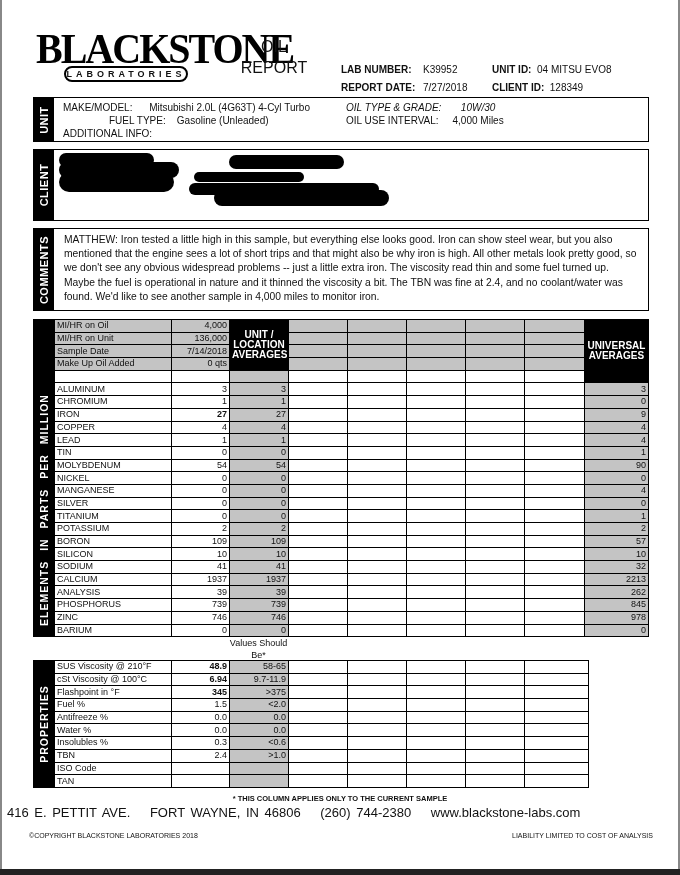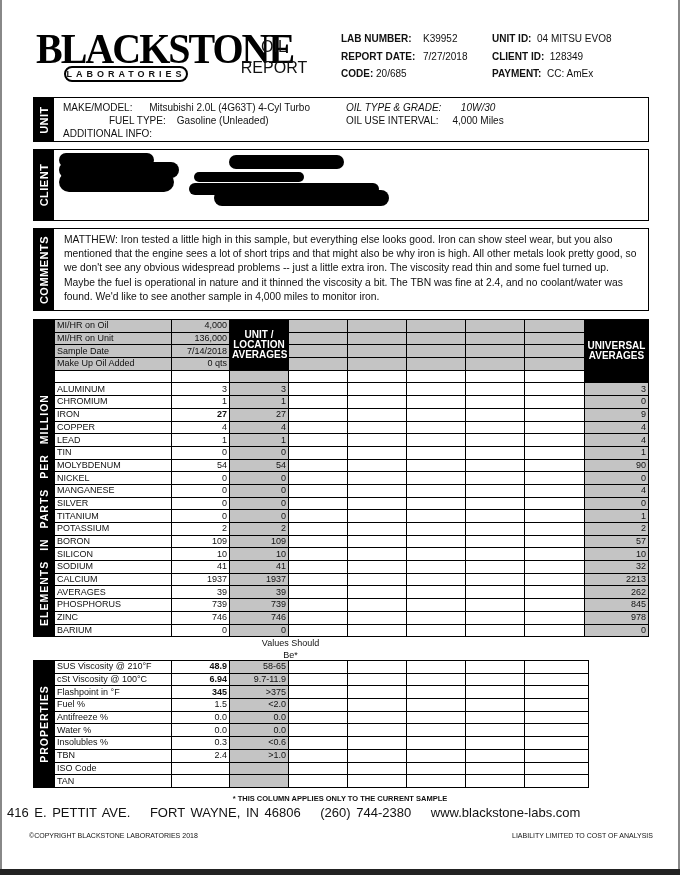--- a/index.html
+++ b/index.html
@@ -7,21 +7,21 @@
   body { font-family: "Liberation Sans", sans-serif; color: #111; position: relative; }
   .frame { position: absolute; left: 0; top: 0; width: 680px; height: 875px; border-left: 2px solid #888; border-right: 2px solid #888; }
   .bottom-bar { position: absolute; left: 0; top: 869px; width: 680px; height: 6px; background: #222; }
 
   
   .logo { position: absolute; left: 36px; top: 26px; width: 178px; height: 62px; }
   .logo-main { position: absolute; left: 0; top: 0; width: 178px; height: 46px; font-family: "Liberation Serif", serif; font-weight: bold; font-size: 40px; letter-spacing: -2px; color: #000; line-height: 46px; text-align: center; transform: scaleY(1.05); }
   .logo-sub { position: absolute; left: 28px; top: 40px; width: 124px; height: 16px; border: 2px solid #000; border-radius: 9px; font-size: 9px; letter-spacing: 4px; text-align: center; line-height: 12px; background: #fff; font-weight: bold; }
   .report-title { position: absolute; left: 236px; top: 36px; width: 76px; text-align: center; font-size: 16px; line-height: 21px; font-weight: normal; }
 
-  .meta { position: absolute; font-size: 10px; line-height: 12px; }
+  .meta { position: absolute; font-size: 10px; line-height: 12px; margin-top: 31px; }
   .meta .k { font-weight: bold; }
 
   
   .section { position: absolute; left: 33px; width: 616px; border: 1px solid #000; background: #fff; }
   .side-label { position: absolute; left: 0; top: 0; bottom: 0; width: 20px; background: #000; color: #fff; }
   .side-label span { position: absolute; left: 50%; top: 50%; transform: translate(-50%, -50%) rotate(-90deg); white-space: nowrap; font-weight: bold; font-size: 11px; letter-spacing: 0.5px; }
   .unit-line { position: absolute; font-size: 10px; line-height: 12px; }
   .comments-text { position: absolute; left: 30px; top: 4px; right: 8px; font-size: 10.3px; line-height: 14.2px; }
   .redact { position: absolute; background: #000; border-radius: 12px; }
 
@@ -29,21 +29,21 @@
   table { border-collapse: collapse; position: absolute; table-layout: fixed; }
   td { border: 1px solid #000; font-size: 9px; height: 12.7px; padding: 0 2px; line-height: 11px; overflow: hidden; white-space: nowrap; }
   td.name { text-align: left; }
   td.val { text-align: right; }
   td.g { background: #c4c4c4; }
   td.b { font-weight: bold; }
   .hdr-black { background: #000; color: #fff; font-weight: bold; font-size: 10px; text-align: center; line-height: 10px; white-space: normal; }
   .vlabel-col { position: absolute; background: #000; color: #fff; }
   .vlabel-col span { position: absolute; left: 50%; top: 50%; transform: translate(-50%, -50%) rotate(-90deg); white-space: nowrap; font-weight: bold; font-size: 10.5px; letter-spacing: 1px; word-spacing: 6px; }
 
-  .should-be { position: absolute; left: 229px; top: 637px; width: 59px; text-align: center; font-size: 9px; line-height: 12px; margin-left: 32px; }
+  .should-be { position: absolute; left: 229px; top: 637px; width: 59px; text-align: center; font-size: 9px; line-height: 12px; }
   .footnote { position: absolute; left: 0; width: 680px; top: 794px; text-align: center; font-size: 7.5px; font-weight: bold; }
   .address { position: absolute; left: 0; width: 680px; top: 805px; text-align: left; font-size: 13px; word-spacing: 2px; }
   .address span { margin: 0 7px; }
   .copyright { position: absolute; left: 29px; top: 832px; font-size: 7px; }
   .liability { position: absolute; right: 27px; top: 832px; font-size: 7px; }
 </style>
 </head>
 <body>
 
 <div class="frame"></div>
@@ -333,21 +333,21 @@
         <td class="val">1937</td>
         <td class="val g">1937</td>
         <td class=""></td>
         <td class=""></td>
         <td class=""></td>
         <td class=""></td>
         <td class=""></td>
         <td class="val g">2213</td>
       </tr>
       <tr>
-        <td class="name">AVERAGES</td>
+        <td class="name">ANALYSIS</td>
         <td class="val">39</td>
         <td class="val g">39</td>
         <td class=""></td>
         <td class=""></td>
         <td class=""></td>
         <td class=""></td>
         <td class=""></td>
         <td class="val g">262</td>
       </tr>
       <tr>

